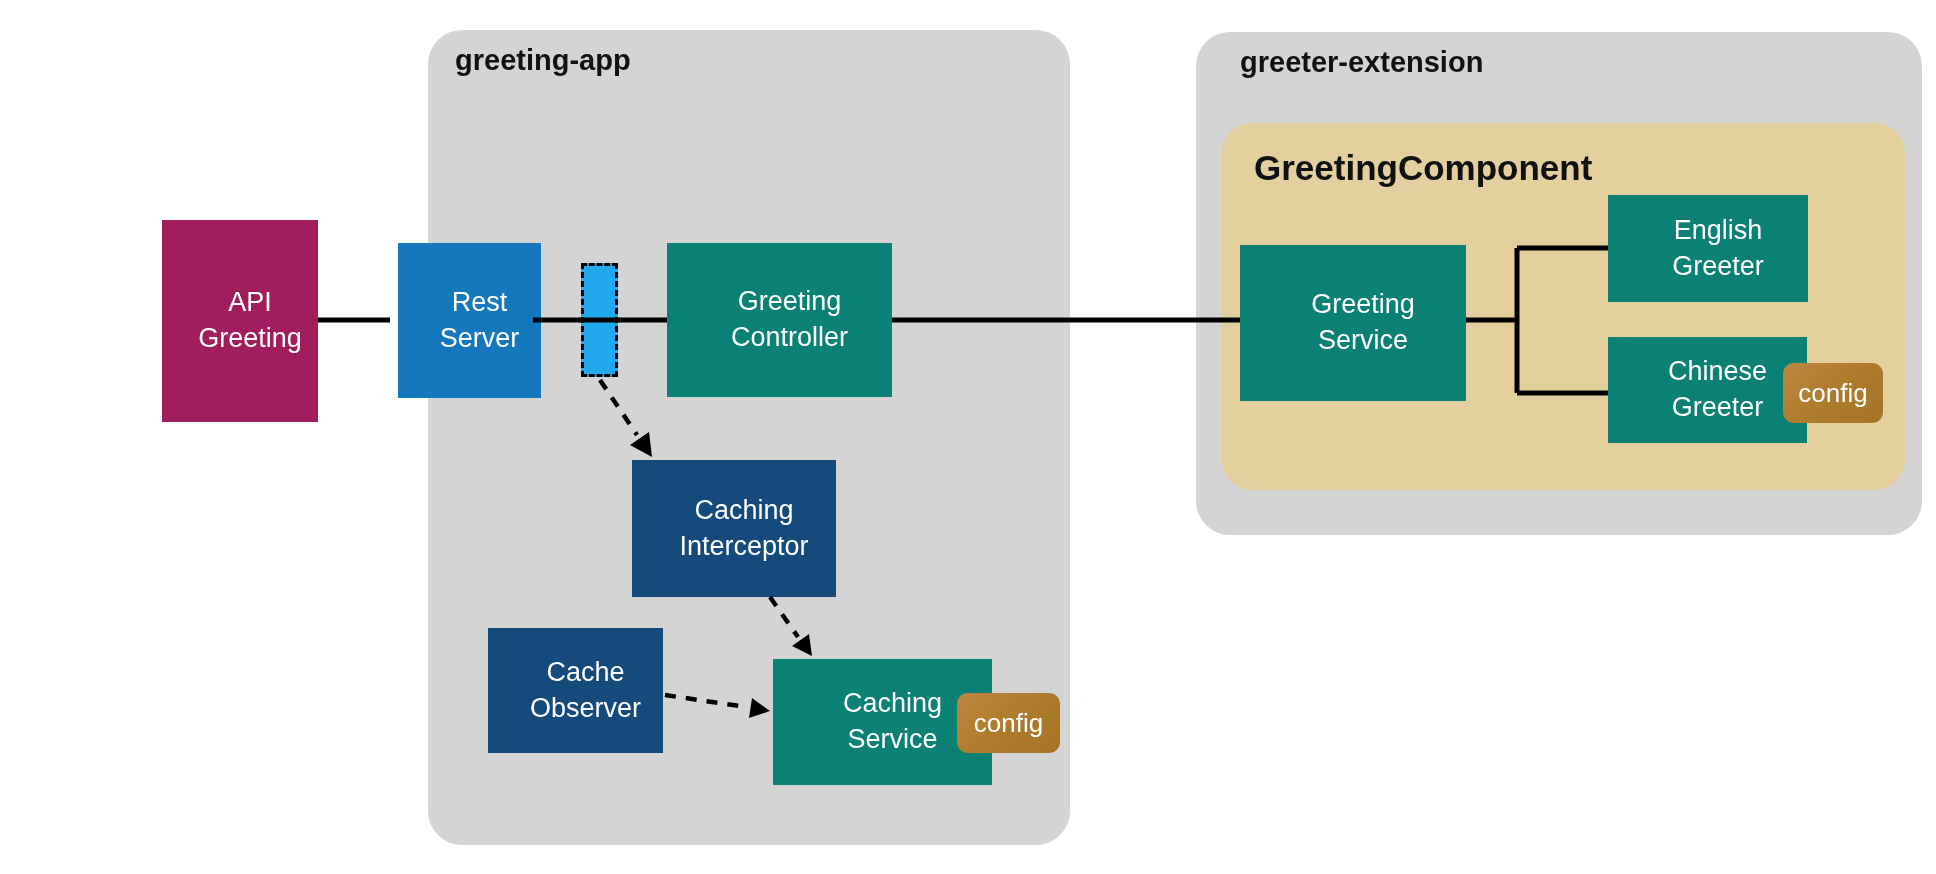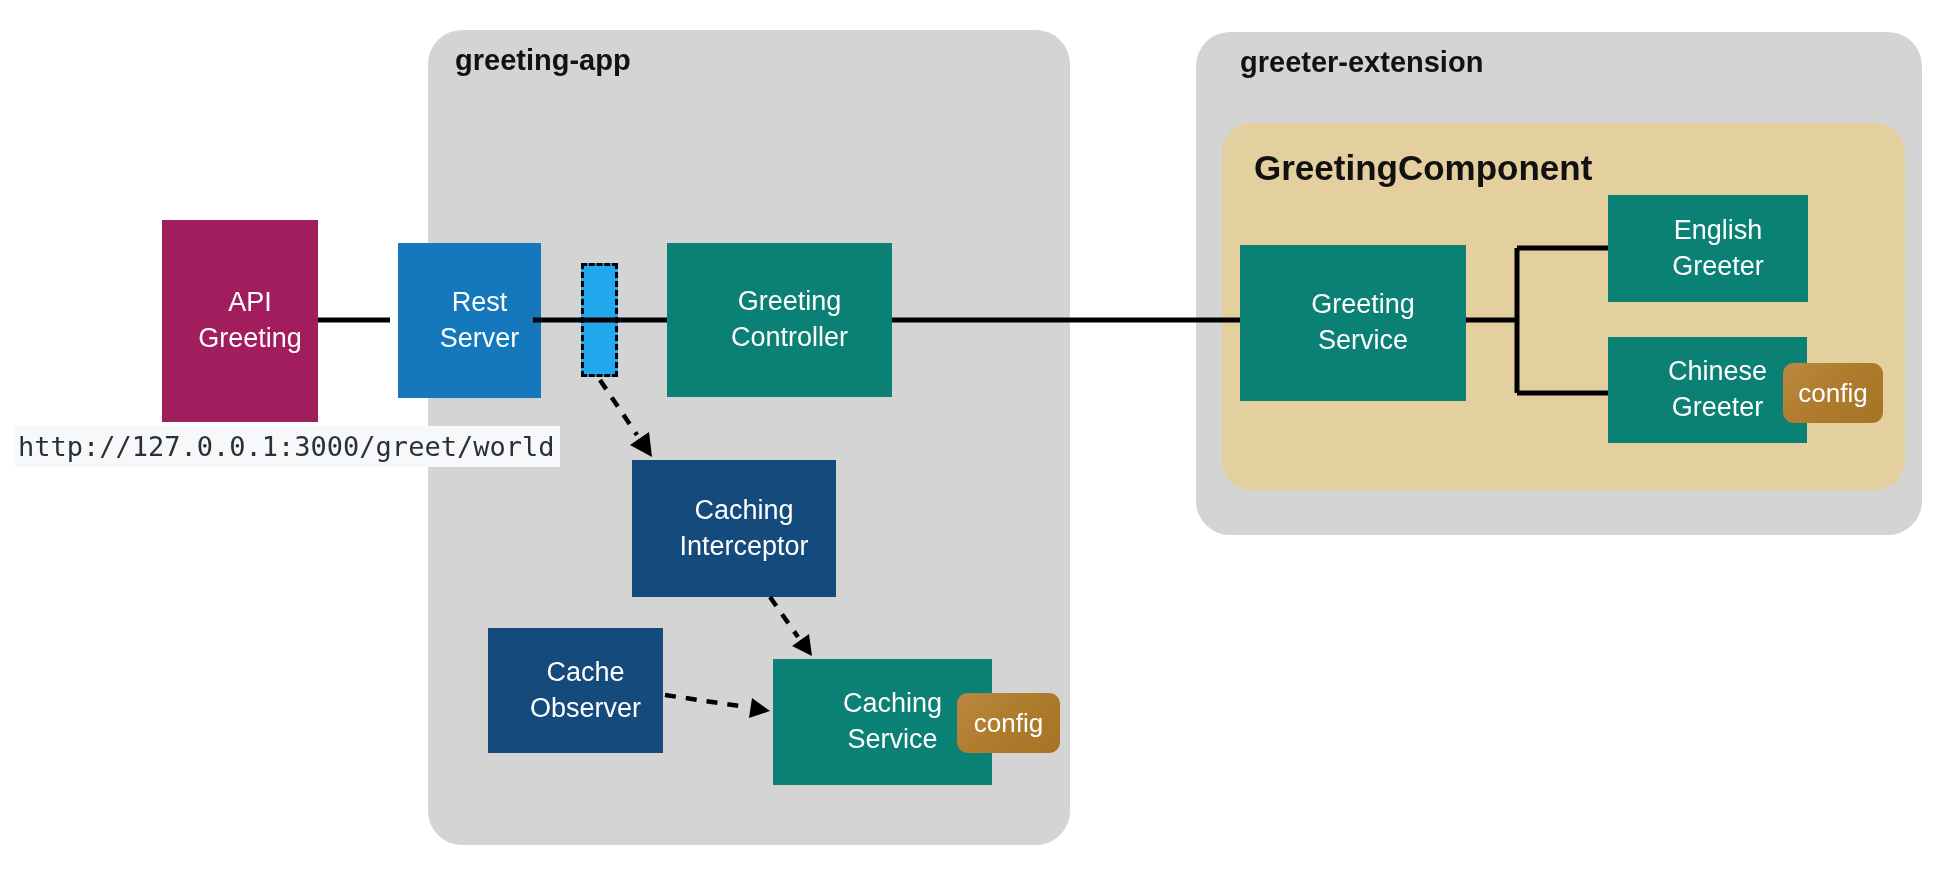--- a/index.html
+++ b/index.html
@@ -59,21 +59,20 @@
 
   <div class="container" style="left:428px;top:30px;width:642px;height:815px;"></div>
   <div class="ctitle small" style="left:455px;top:44px;">greeting-app</div>
 
   <div class="container" style="left:1196px;top:32px;width:726px;height:503px;"></div>
   <div class="ctitle small" style="left:1240px;top:46px;">greeter-extension</div>
 
   <div class="component" style="left:1222px;top:123px;width:683px;height:367px;"></div>
   <div class="ctitle big" style="left:1254px;top:148px;">GreetingComponent</div>
 
-  <div class="url-caption">http://127.0.0.1:3000/greet/world</div>
 
   <div class="node magenta" style="left:162px;top:220px;width:156px;height:202px;">
     <span class="node-label">API
 Greeting</span>
   </div>
 
   <div class="node blue" style="left:390px;top:243px;width:143px;height:155px;margin-left:8px;">
     <span class="node-label">Rest
 Server</span>
   </div>

